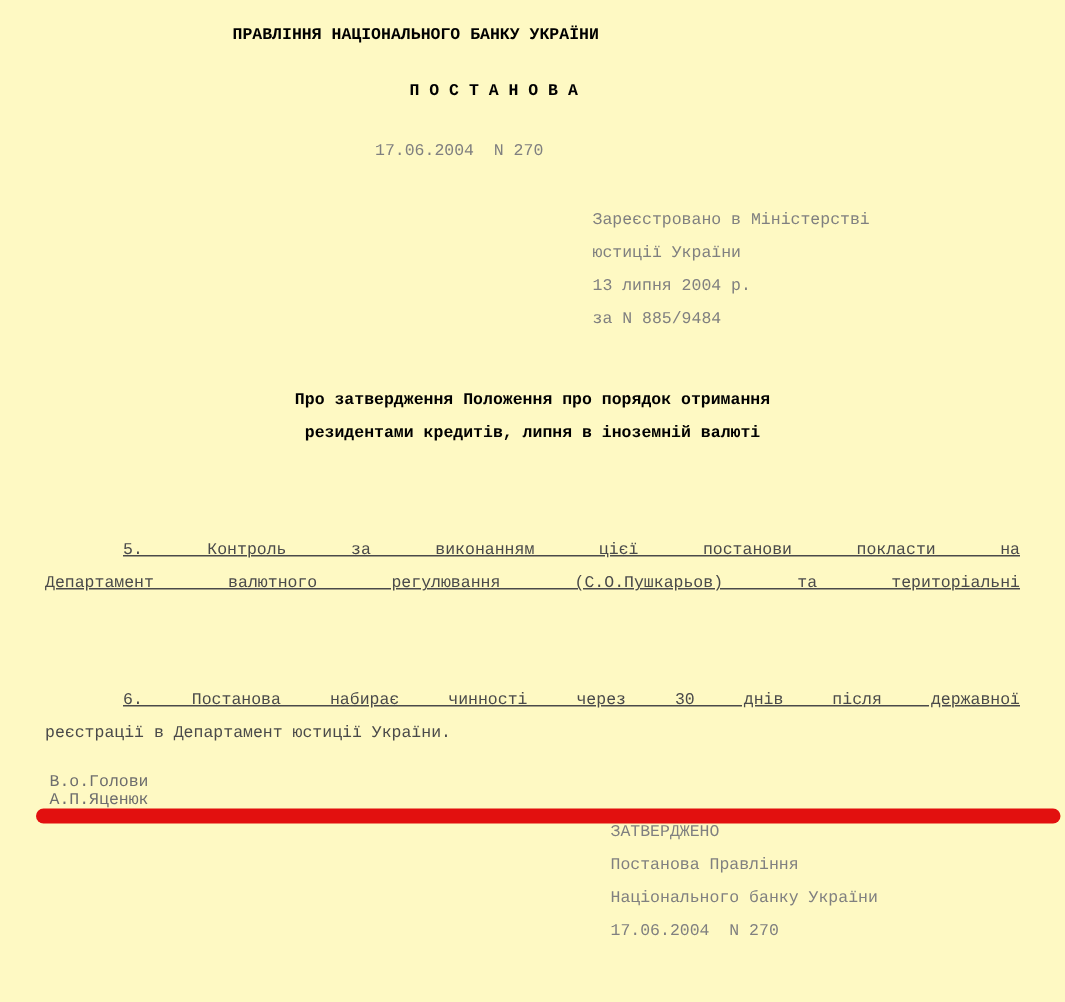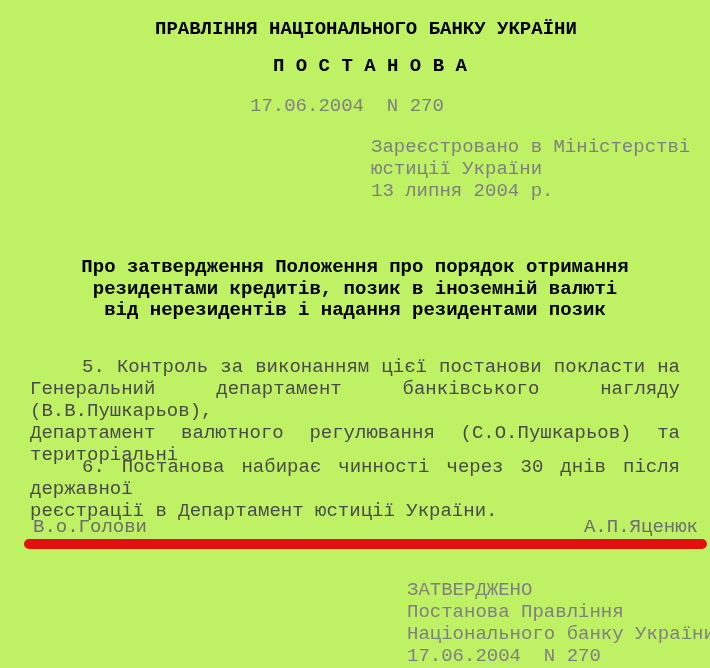--- a/index.html
+++ b/index.html
@@ -4,80 +4,80 @@
 <style>
   html, body {
     margin: 0;
     padding: 0;
     background: #ffffff;
   }
   .page {
     position: relative;
     width: 710px;
     height: 668px;
-    background: #bef264;
+    background: #fef9c3;
     font-family: "Liberation Mono", "DejaVu Sans Mono", monospace;
-    font-size: 19px;
+    font-size: 11px;
     overflow: hidden;
   }
   .abs { position: absolute; }
   .bold { font-weight: bold; color: var(--color-heading, #000000); }
   .meta { color: var(--color-meta, #808080); white-space: pre; line-height: 22px; }
   .body-text { color: var(--color-body, #4a4a4a); line-height: 22px; }
   .title-line { top: 18px; left: 155px; white-space: pre; }
   .doctype-line { top: 55px; left: 273px; white-space: pre; }
   .date-line { top: 95px; left: 250px; color: var(--color-meta, #808080); white-space: pre; }
-  .reg-block { top: 136px; left: 371px; }
+  .reg-block { top: 136px; left: 395px; }
   .subject-block {
     top: 257px; left: 0; width: 710px;
     text-align: center; line-height: 21.5px;
   }
   .para5-block { top: 356px; left: 30px; width: 650px; }
   .para6-block { top: 456px; left: 30px; width: 650px; }
-  .jline { text-align: justify; text-align-last: justify; }
+  .jline { text-align: justify; text-align-last: justify; text-decoration: underline; }
   .indent { text-indent: 52px; }
   .sig-row {
     top: 516px; left: 33px; width: 665px;
     display: flex; justify-content: space-between;
     color: var(--color-signature, #6e6e6e);
     white-space: pre;
+    flex-direction: column;
   }
   .red-line {
     top: 539px; left: 24px; width: 683px; height: 10px;
     background: var(--color-red_line, #e2100f);
     border-radius: 5px;
   }
-  .approved-block { top: 579px; left: 407px; line-height: 21.5px; }
+  .approved-block { top: 544px; left: 407px; line-height: 21.5px; }
 </style>
 </head>
 <body>
 
 <div class="page">
 
   <div class="abs title-line bold">ПРАВЛІННЯ НАЦІОНАЛЬНОГО БАНКУ УКРАЇНИ</div>
 
   <div class="abs doctype-line bold">П О С Т А Н О В А</div>
 
   <div class="abs date-line">17.06.2004  N 270</div>
 
   <div class="abs reg-block">
     <div class="meta">Зареєстровано в Міністерстві</div>
     <div class="meta">юстиції України</div>
     <div class="meta">13 липня 2004 р.</div>
+    <div class="meta">за N 885/9484</div>
   </div>
 
   <div class="abs subject-block bold">
     <div>Про затвердження Положення про порядок отримання</div>
-    <div>резидентами кредитів, позик в іноземній валюті</div>
-    <div>від нерезидентів і надання резидентами позик</div>
+    <div>резидентами кредитів, липня в іноземній валюті</div>
   </div>
 
   <div class="abs para5-block body-text">
     <div class="jline indent">5. Контроль за виконанням цієї постанови покласти на</div>
-    <div class="jline">Генеральний департамент банківського нагляду (В.В.Пушкарьов),</div>
     <div class="jline">Департамент валютного регулювання (С.О.Пушкарьов) та територіальні</div>
   </div>
 
   <div class="abs para6-block body-text">
     <div class="jline indent">6. Постанова набирає чинності через 30 днів після державної</div>
     <div>реєстрації в Департамент юстиції України.</div>
   </div>
 
   <div class="abs sig-row">
     <span>В.о.Голови</span>

